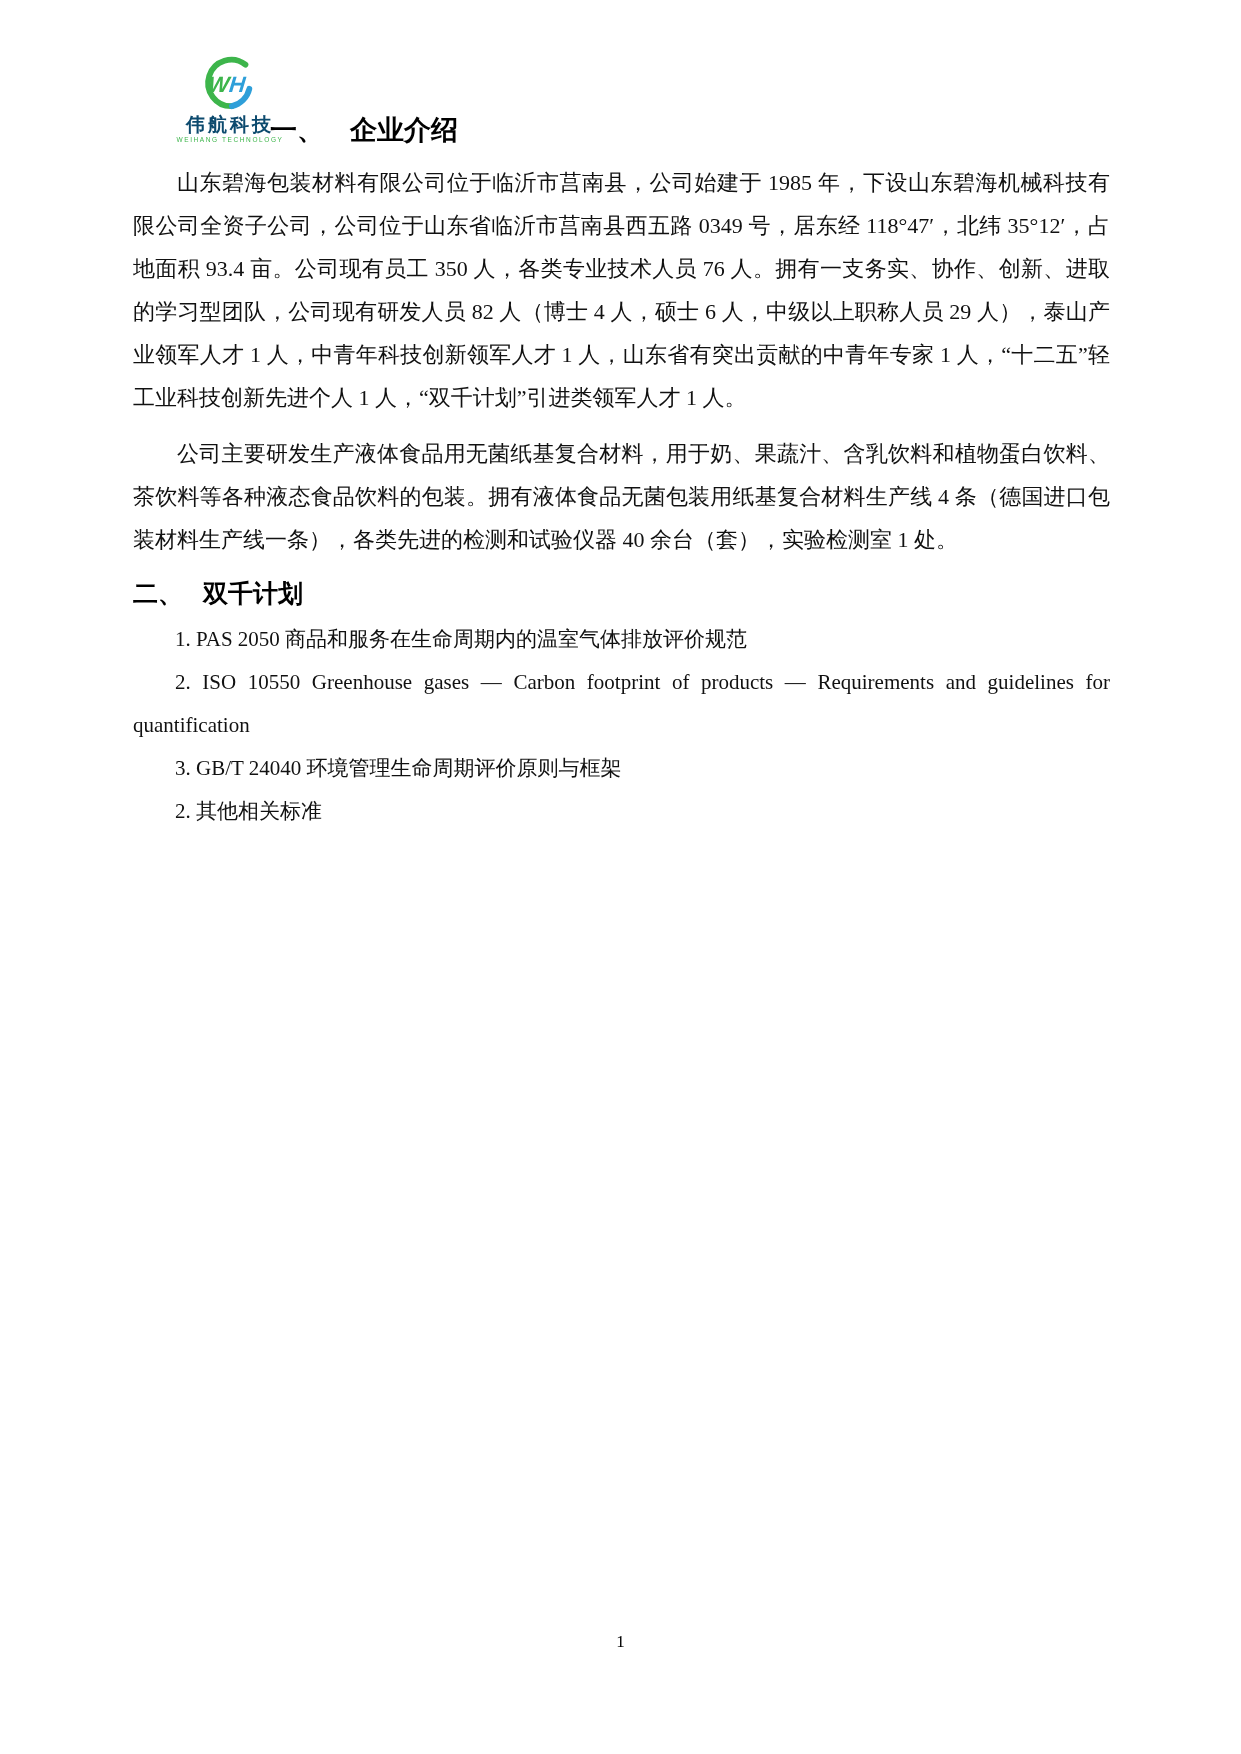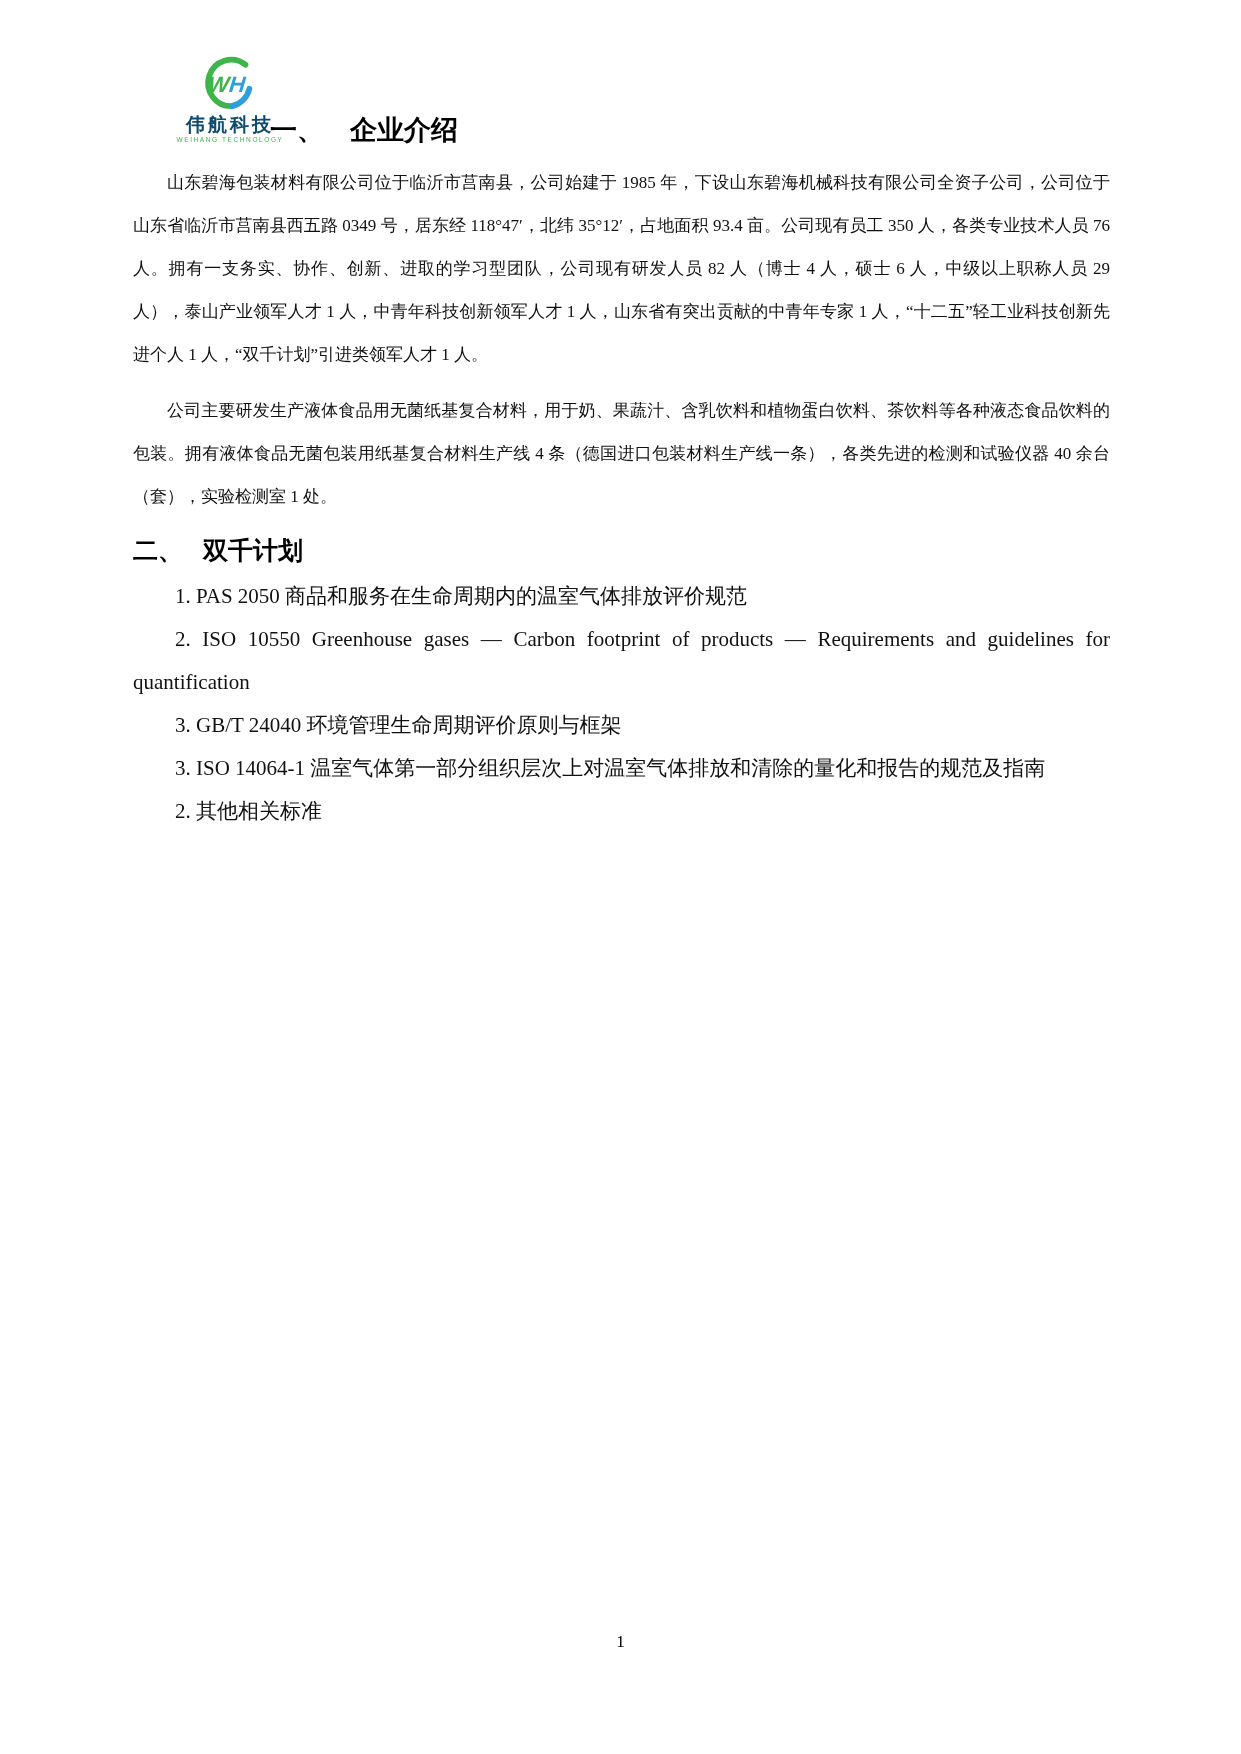--- a/index.html
+++ b/index.html
@@ -43,21 +43,21 @@
   }
   h1.sec1 .sec-num{margin-right:26px;}
   h2.sec2{
     margin:16px 0 8px 0;
     font-family:"Liberation Sans","DejaVu Sans",sans-serif;
     font-weight:bold;font-size:25px;color:#000;
   }
   h2.sec2 .sec-num{margin-right:20px;}
   p.body-para{
     margin:13px 0 0 0;
-    font-size:17px;line-height:43px;
+    font-size:22px;line-height:43px;
     text-align:justify;text-indent:2em;
   }
   p.list-item{
     margin:0;
     font-size:21px;line-height:43px;
     text-align:justify;text-indent:2em;font-family:Liberation Serif, serif;
   }
   .footer{
     position:absolute;bottom:102px;left:0;width:100%;
     text-align:center;font-size:17px;color:#000;
@@ -86,19 +86,18 @@
 
     <p class="body-para">山东碧海包装材料有限公司位于临沂市莒南县，公司始建于 1985 年，下设山东碧海机械科技有限公司全资子公司，公司位于山东省临沂市莒南县西五路 0349 号，居东经 118°47′，北纬 35°12′，占地面积 93.4 亩。公司现有员工 350 人，各类专业技术人员 76 人。拥有一支务实、协作、创新、进取的学习型团队，公司现有研发人员 82 人（博士 4 人，硕士 6 人，中级以上职称人员 29 人），泰山产业领军人才 1 人，中青年科技创新领军人才 1 人，山东省有突出贡献的中青年专家 1 人，“十二五”轻工业科技创新先进个人 1 人，“双千计划”引进类领军人才 1 人。</p>
 
     <p class="body-para">公司主要研发生产液体食品用无菌纸基复合材料，用于奶、果蔬汁、含乳饮料和植物蛋白饮料、茶饮料等各种液态食品饮料的包装。拥有液体食品无菌包装用纸基复合材料生产线 4 条（德国进口包装材料生产线一条），各类先进的检测和试验仪器 40 余台（套），实验检测室 1 处。</p>
 
     <h2 class="sec2"><span class="sec-num">二、</span><span>双千计划</span></h2>
 
     <p class="list-item">1. PAS 2050 商品和服务在生命周期内的温室气体排放评价规范</p>
     <p class="list-item">2. ISO 10550 Greenhouse gases — Carbon footprint of products — Requirements and guidelines for quantification</p>
     <p class="list-item">3. GB/T 24040 环境管理生命周期评价原则与框架</p>
-    <p class="list-item">3. ISO 14064-1 温室气体第一部分组织层次上对温室气体排放和清除的量化和报告的规范及指南</p>
     <p class="list-item">2. 其他相关标准</p>
 
   </div>
 
   <div class="footer">1</div>
 </div>
 
 </body></html>

